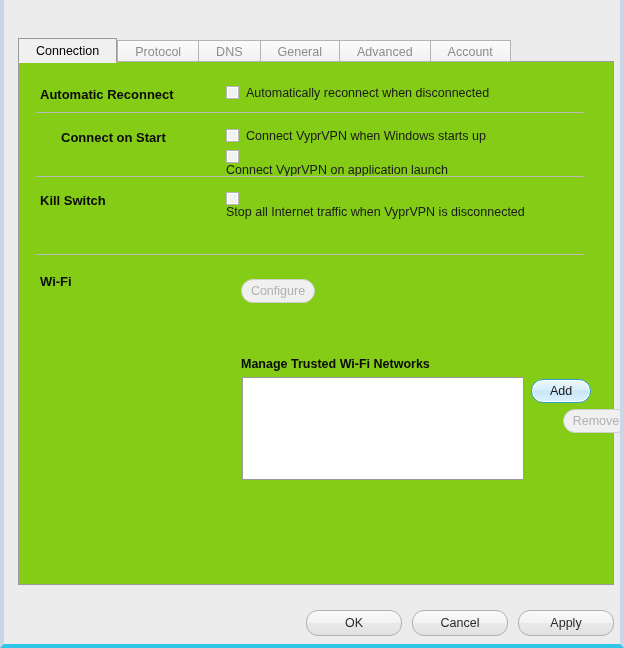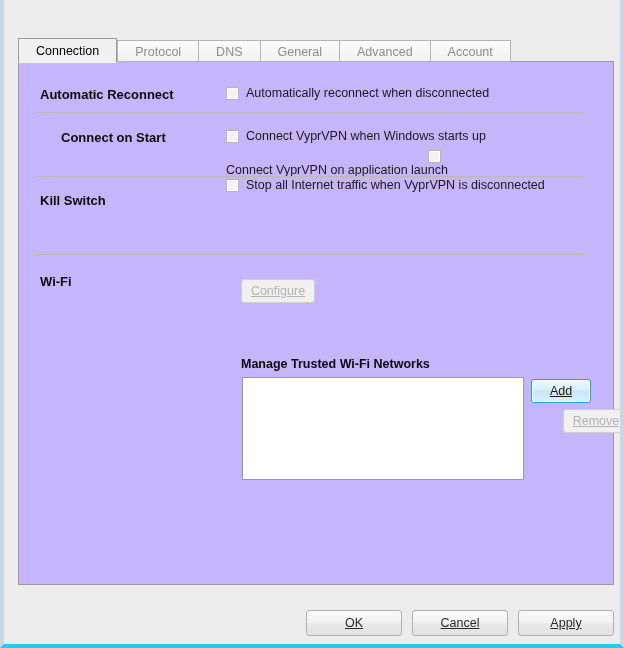--- a/index.html
+++ b/index.html
@@ -101,21 +101,21 @@
 
   
   #tabpage {
     position: absolute;
     left: 14px;
     top: 61px;
     width: 596px;
     height: 524px;
     box-sizing: border-box;
     border: 1px solid #9a9a9a;
-    background: #c4b5fd;
+    background: #84cc16;
   }
 
   
   .section-label {
     position: absolute;
     font-size: 13px;
     font-weight: bold;
     color: #0b0b0b;
     left: 21px;
     white-space: nowrap;
@@ -128,21 +128,21 @@
     border-top: 1px solid #b9b9b9;
   }
   .ctl {
     position: absolute;
     left: 207px;
   }
 
   
   .cbrow {
     display: flex;
-    align-items: flex-end;
+    align-items: flex-start;
     white-space: nowrap;
     cursor: default;
   }
   .cbox {
     width: 13px;
     height: 13px;
     flex: 0 0 13px;
     box-sizing: border-box;
     border: 1px solid #b5b5b5;
     background: #f2f2f2;
@@ -166,28 +166,27 @@
     color: #1a1a1a;
   }
 
   
   .btn {
     box-sizing: border-box;
     font-family: "Liberation Sans", sans-serif;
     font-size: 12.5px;
     text-align: left;
     border: 1px solid #b0b0b0;
-    border-radius: 3px;
+    border-radius: 12px;
     background: linear-gradient(to bottom, #fafafa 0%, #f2f2f2 48%, #e9e9e9 52%, #e2e2e2 100%);
     color: #2a2a2a;
     cursor: pointer;
     display: flex;
     align-items: center;
     justify-content: center;
-    text-decoration: underline;
   }
   .btn.disabled {
     color: #b2b2b2;
     background: #f0f0f0;
     border-color: #cfcfcf;
     cursor: default;
   }
   .btn.default-focus {
     border: 1px solid #2f9fd0;
     background: linear-gradient(to bottom, #eef7fc 0%, #d8eefa 45%, #c6e6f8 52%, #ddf1fc 100%);
@@ -283,21 +282,21 @@
 
     <div class="ctl cbrow" style="top:88px;flex-direction:column;">
       <span class="cbox"></span>
       <span class="cblabel">Connect VyprVPN on application launch</span>
     </div>
 
     <div class="divider" style="top:114px;"></div>
 
     <div class="section-label" style="top:131px;">Kill Switch</div>
 
-    <div class="ctl cbrow" style="top:116px;">
+    <div class="ctl cbrow" style="top:130px;flex-direction:column;">
       <span class="cbox"></span>
       <span class="cblabel">Stop all Internet traffic when VyprVPN is disconnected</span>
     </div>
 
     <div id="btn-configure" class="btn disabled" style="position:absolute;">Configure</div>
 
     <div class="divider" style="top:192px;"></div>
 
     <div class="section-label" style="top:212px;">Wi-Fi</div>
 

